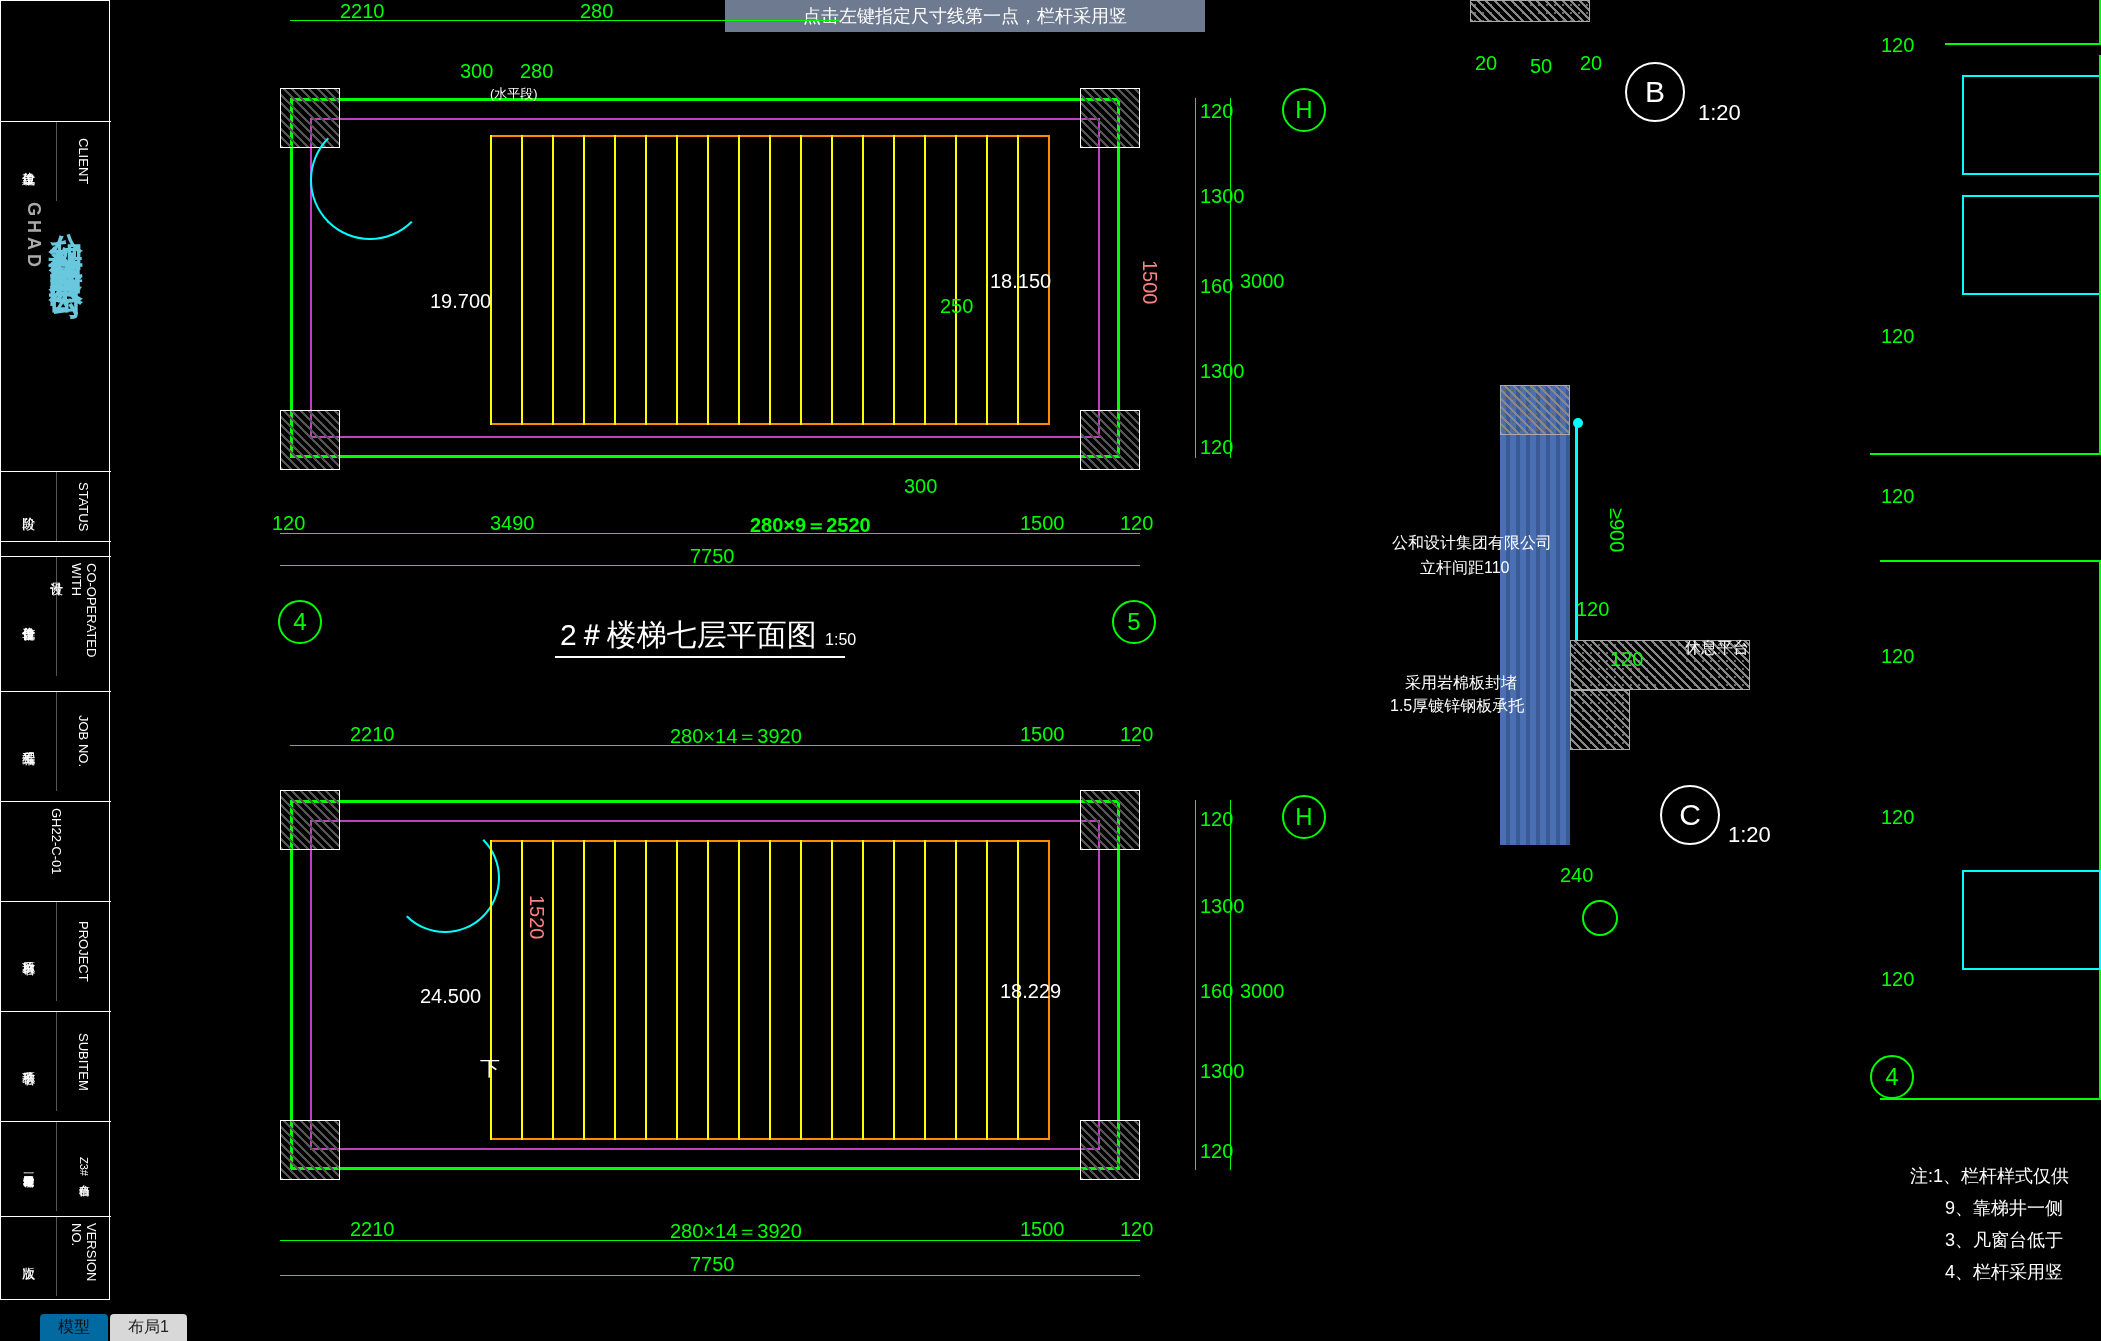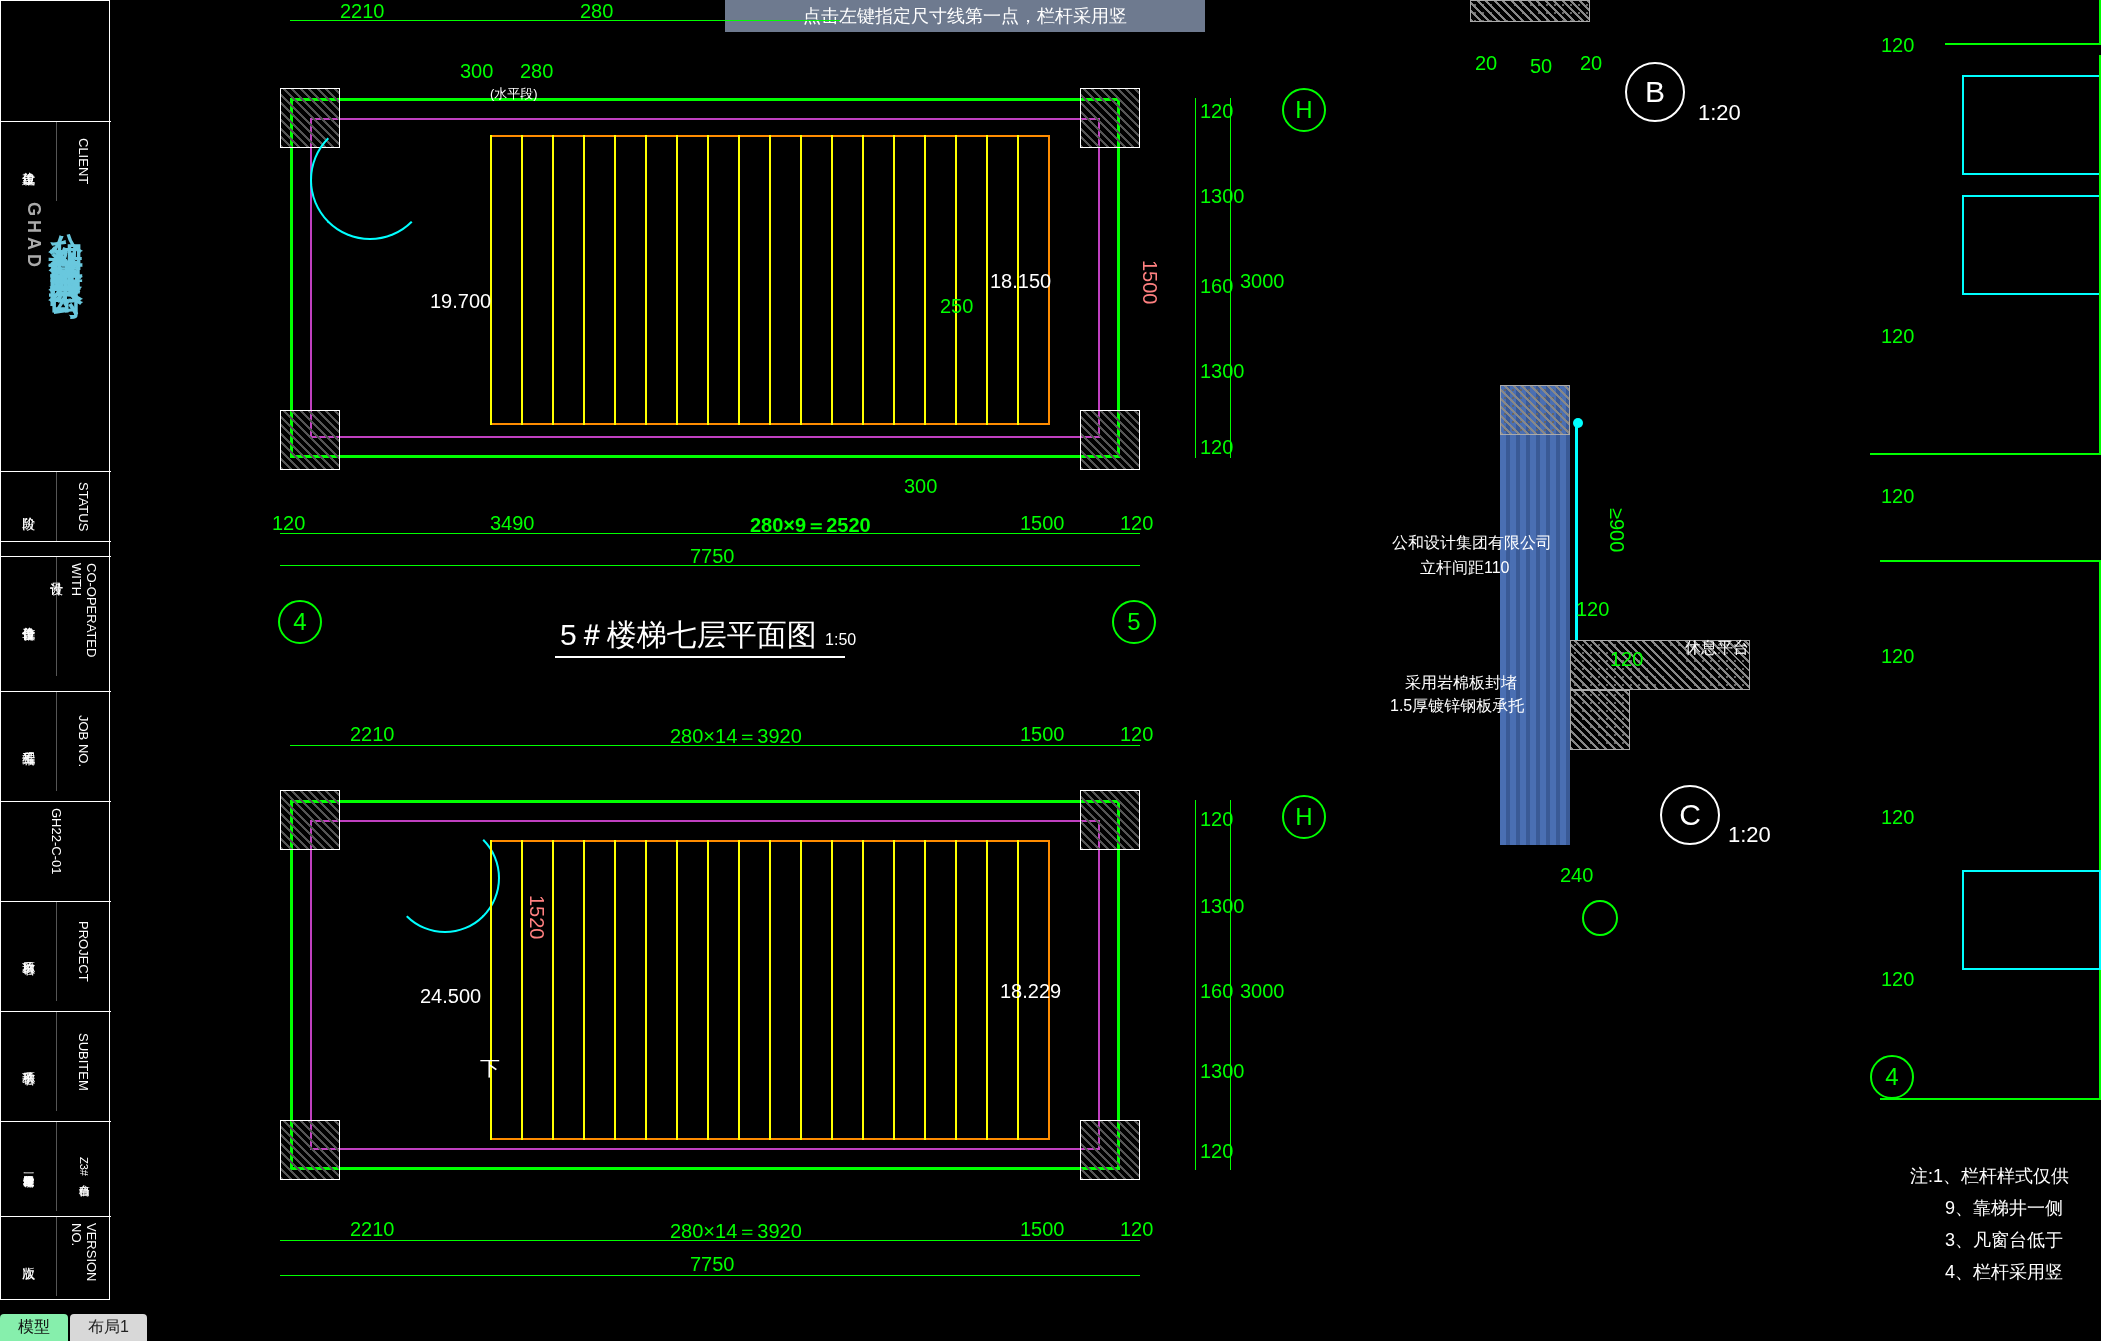--- a/index.html
+++ b/index.html
@@ -36,21 +36,21 @@
   .tab {
     background: #d8d8d8;
     color: #222;
     padding: 3px 18px;
     font-size: 16px;
     border-top-right-radius: 4px;
     border-top-left-radius: 4px;
     margin-right: 2px;
     cursor: pointer;
   }
-  .tab.inactive { background: #86efac; color: #111; }
+  .tab.inactive { background: #0369a1; color: #111; margin-left: 40px; }
   .title-block {
     position: absolute;
     left: 0; top: 0;
     width: 110px;
     height: 1300px;
     border: 1px solid #fff;
   }
   .title-block .logo {
     position: absolute;
     top: 20px; left: 0;
@@ -305,21 +305,21 @@
     <span>H</span>
   </div>
 <div class="grid-bub" style="left:278px; top:600px;">
     <span>4</span>
   </div>
 <div class="grid-bub" style="left:1112px; top:600px;">
     <span>5</span>
   </div>
 
 <div class="view-title" style="left:560px; top:615px;">
-  <span>5＃楼梯七层平面图</span>
+  <span>2＃楼梯七层平面图</span>
   <span class="scale">1:50</span>
 </div>
 <div class="view-underline" style="left:555px; top:656px; width:290px;"></div>
 
 <div class="wall-rect" style="left:290px; top:800px; width:830px; height:370px;"></div>
 <div class="wall-inner" style="left:310px; top:820px; width:790px; height:330px;"></div>
 <div class="col-block" style="left:280px; top:790px; width:60px; height:60px;"></div>
 <div class="col-block" style="left:1080px; top:790px; width:60px; height:60px;"></div>
 <div class="col-block" style="left:280px; top:1120px; width:60px; height:60px;"></div>
 <div class="col-block" style="left:1080px; top:1120px; width:60px; height:60px;"></div>

